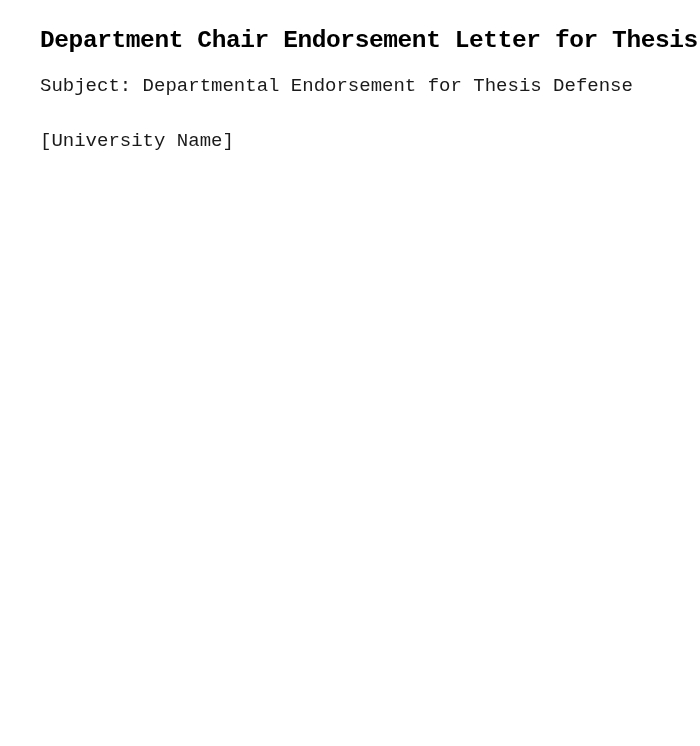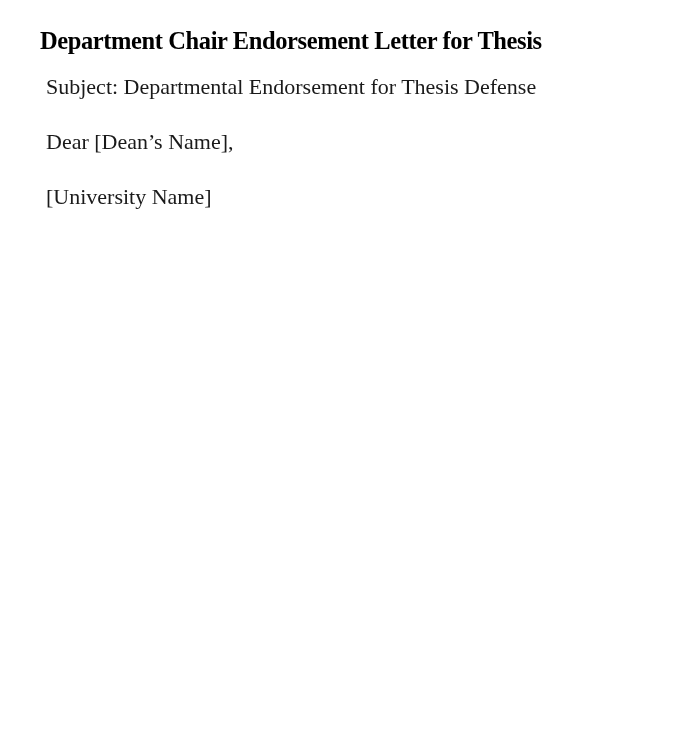--- a/index.html
+++ b/index.html
@@ -1,23 +1,22 @@
 <!DOCTYPE html>
 <html><head>
 <meta charset="utf-8">
 <style>
   html, body { margin: 0; padding: 0; background: #ffffff; }
   body { width: 700px; height: 746px; overflow: hidden; position: relative; }
-  .doc { position: absolute; left: 40px; top: 24px; width: 610px; color: #1a1a1a; font-family: Liberation Serif, serif; }
+  .doc { position: absolute; left: 40px; top: 24px; width: 610px; color: #1a1a1a; font-family: Liberation Mono, monospace; }
   .title { font-size: 24.5px; font-weight: bold; color: #000; margin: 0; letter-spacing: -0.4px; line-height: 34px; white-space: nowrap; }
-  .para { font-size: 22px; line-height: 35px; margin: 6px; }
+  .para { font-size: 19px; line-height: 35px; margin: 0; }
   .subject { margin-top: 11px; }
   .gap { margin-top: 20px; }
 </style>
 </head>
 <body>
 
 <div class="doc">
   <h1 class="title">Department Chair Endorsement Letter for Thesis</h1>
   <p class="para subject">Subject: Departmental Endorsement for Thesis Defense</p>
-  <p class="para gap">Dear [Dean’s Name],</p>
   <p class="para gap">[University Name]</p>
 </div>
 
 </body></html>

